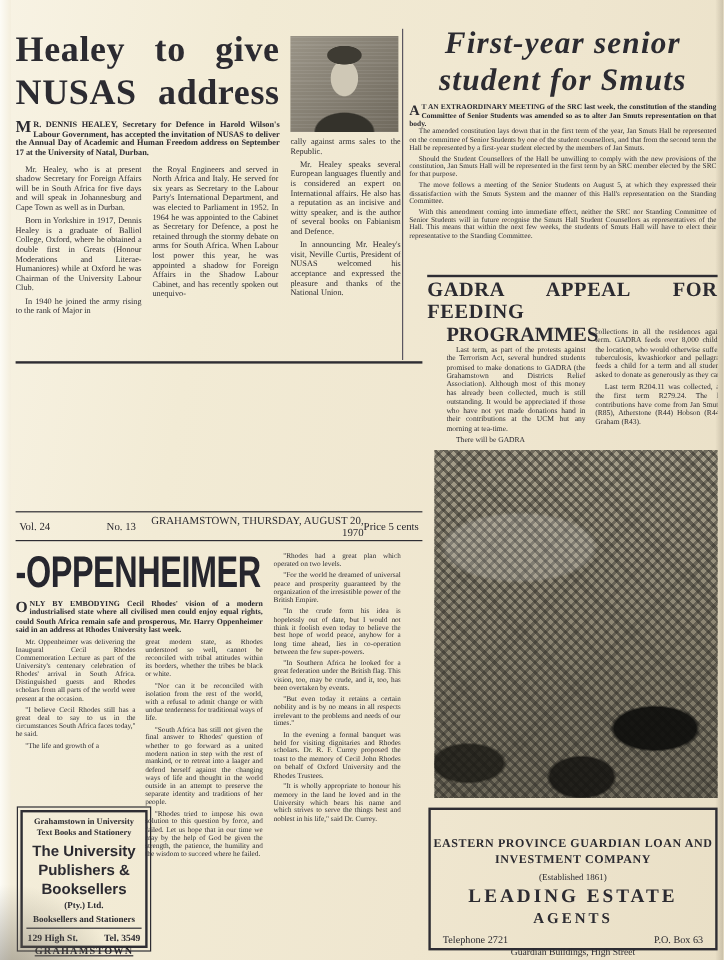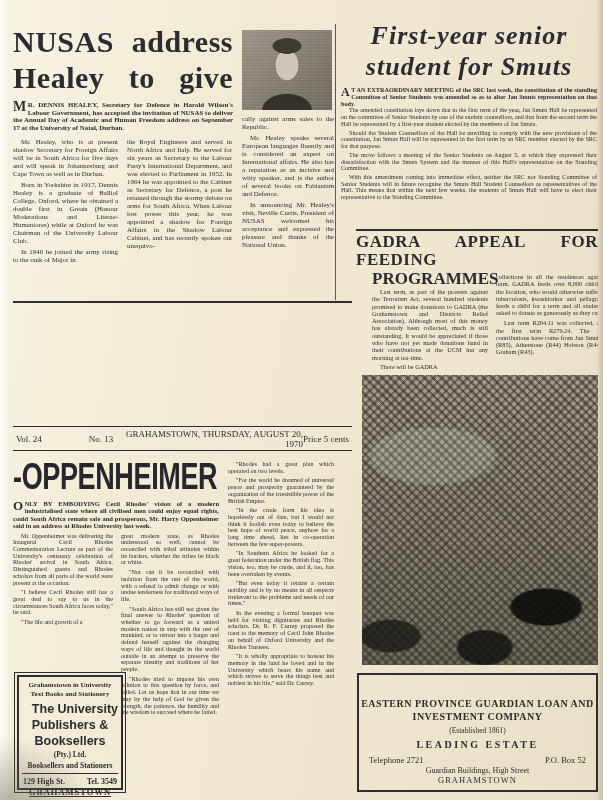--- a/index.html
+++ b/index.html
@@ -122,54 +122,54 @@
 
   
   .pub-ad{position:absolute;left:14px;top:672px;width:112px;height:121px;box-sizing:border-box;
     border:1px solid #2e2d33;padding:2px;}
   .pub-inner{border:2px solid #2e2d33;height:100%;box-sizing:border-box;
     text-align:center;padding:4px 3px 0;}
   .pub-inner p{margin:0;}
   .pub-tag{font-size:7px;font-weight:bold;line-height:8.5px;}
   .pub-name{font-family:"Liberation Sans","DejaVu Sans",sans-serif;font-weight:bold;
     font-size:12.5px;line-height:16px;}
-  .pub-name-first{margin-top:3px !important;text-align:right;}
+  .pub-name-first{margin-top:3px !important;}
   .pub-pty{font-weight:bold;font-size:7.5px;margin-top:1px !important;}
   .pub-sub{font-weight:bold;font-size:7.5px;margin:2px 0 3px !important;}
   .pub-addr{border-top:1px solid #2e2d33;display:flex;justify-content:space-between;
     font-weight:bold;font-size:8px;padding:3px 1px 0;}
   .pub-city{font-weight:bold;font-size:8.5px;letter-spacing:1px;margin-top:1px !important;
     text-decoration:underline;}
 
   
   .guard-ad{position:absolute;left:357px;top:673px;width:241px;height:119px;box-sizing:border-box;
     border:2px solid #2e2d33;text-align:center;padding-top:23px;}
   .guard-ad p{margin:0;}
   .ga-name{font-weight:bold;font-size:10px;line-height:12.5px;letter-spacing:.5px;}
   .ga-est{font-size:7.5px;margin-top:3px !important;}
   .ga-member{font-weight:bold;font-size:8.5px;letter-spacing:1px;margin-top:2px !important;}
-  .ga-role{font-weight:bold;font-size:10px;letter-spacing:2.5px;margin-top:4px !important;}
+  .ga-role{font-weight:bold;font-size:16px;letter-spacing:2.5px;margin-top:4px !important;}
   .ga-role2{font-weight:bold;font-size:12.5px;letter-spacing:2.5px;margin-top:1px !important;}
   .ga-contact{display:flex;justify-content:space-between;font-size:8.5px;padding:5px 10px 0;}
   .ga-addr{font-size:8px;margin-top:1px !important;}
   .ga-city{font-size:8.5px;letter-spacing:1px;}
 </style>
 </head>
 <body>
 
 <div class="page">
   <div class="edge-left"></div>
   <div class="edge-right"></div>
 
   <article class="healey">
     <div class="healey-row">
       <div class="healey-main">
         <h1>
+          <span class="hl">Healey to give</span>
           <span class="hl">NUSAS address</span>
-          <span class="hl">Healey to give</span>
         </h1>
         <p class="lede"><span class="dropcap">M</span><span>R. DENNIS HEALEY, Secretary for Defence in Harold Wilson's Labour Government, has accepted the invitation of NUSAS to deliver the Annual Day of Academic and Human Freedom address on September 17 at the University of Natal, Durban.</span></p>
         <div class="cols">
           <div class="col body">
               <p>Mr. Healey, who is at present shadow Secretary for Foreign Affairs will be in South Africa for five days and will speak in Johannesburg and Cape Town as well as in Durban.</p>
               <p>Born in Yorkshire in 1917, Dennis Healey is a graduate of Balliol College, Oxford, where he obtained a double first in Greats (Honour Moderations and Literae-Humaniores) while at Oxford he was Chairman of the University Labour Club.</p>
               <p>In 1940 he joined the army rising to the rank of Major in</p>
             </div>
           <div class="col body cont">
               <p>the Royal Engineers and served in North Africa and Italy. He served for six years as Secretary to the Labour Party's International Department, and was elected to Parliament in 1952. In 1964 he was appointed to the Cabinet as Secretary for Defence, a post he retained through the stormy debate on arms for South Africa. When Labour lost power this year, he was appointed a shadow for Foreign Affairs in the Shadow Labour Cabinet, and has recently spoken out unequivo-</p>
@@ -282,22 +282,23 @@
       </div>
       <p class="pub-city">GRAHAMSTOWN</p>
     </div>
   </aside>
 
   <aside class="guard-ad">
     <p class="ga-name">EASTERN PROVINCE GUARDIAN LOAN AND</p>
     <p class="ga-name">INVESTMENT COMPANY</p>
     <p class="ga-est">(Established 1861)</p>
     <p class="ga-role">LEADING ESTATE</p>
+    <p class="ga-role2">AGENTS</p>
     <div class="ga-contact">
       <span>Telephone 2721</span>
-      <span>P.O. Box 52</span>
+      <span>P.O. Box 63</span>
     </div>
     <p class="ga-addr">Guardian Buildings, High Street</p>
     <p class="ga-city">GRAHAMSTOWN</p>
   </aside>
 
   <div class="corner-shadow"></div>
 </div>
 
 </body></html>

